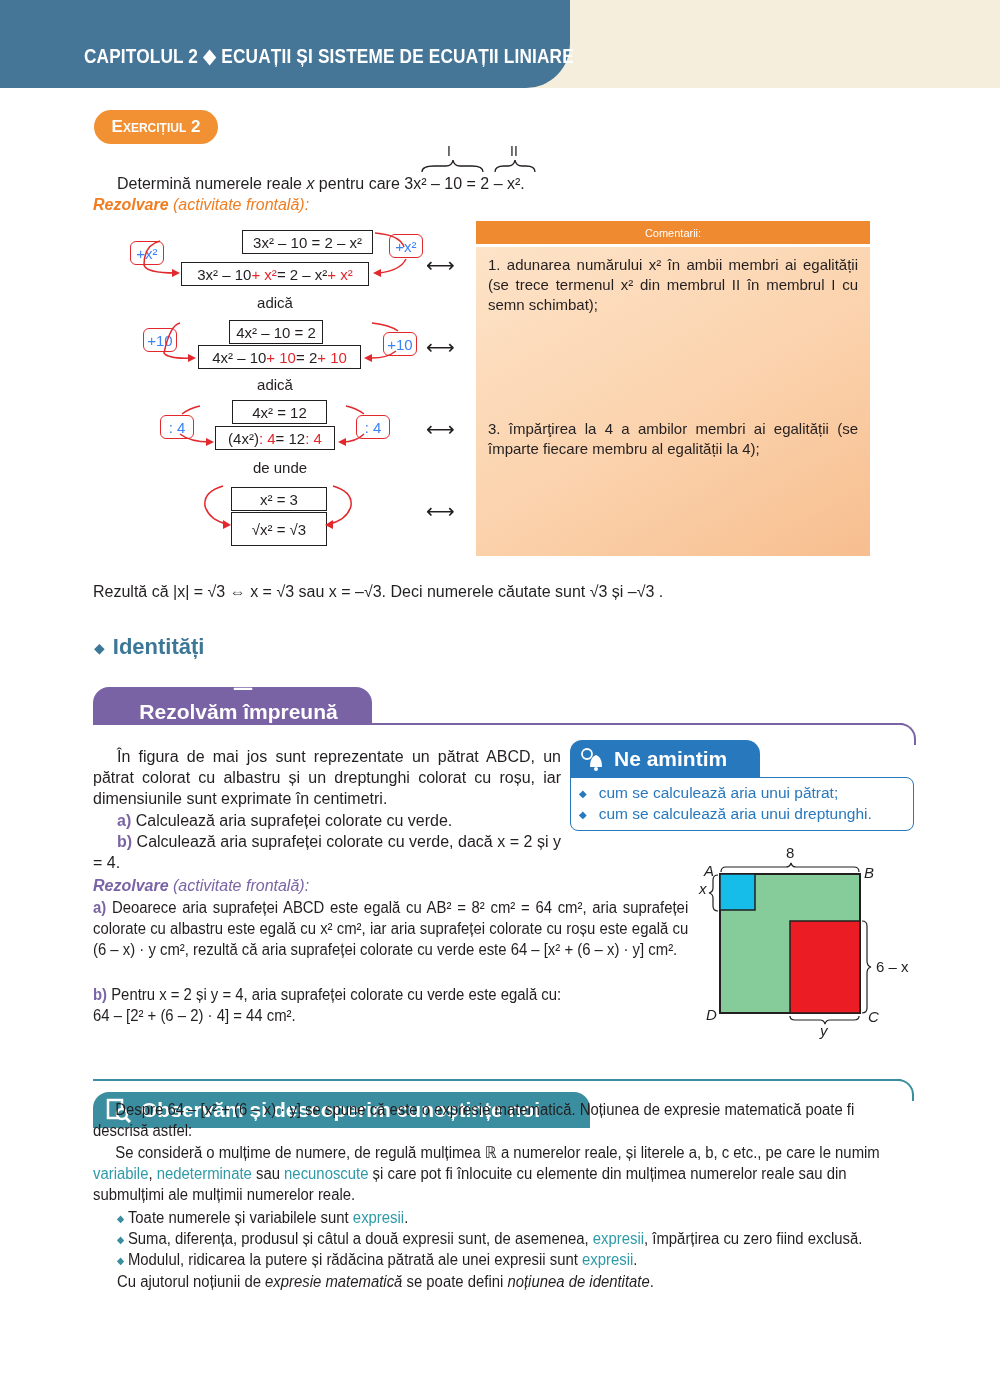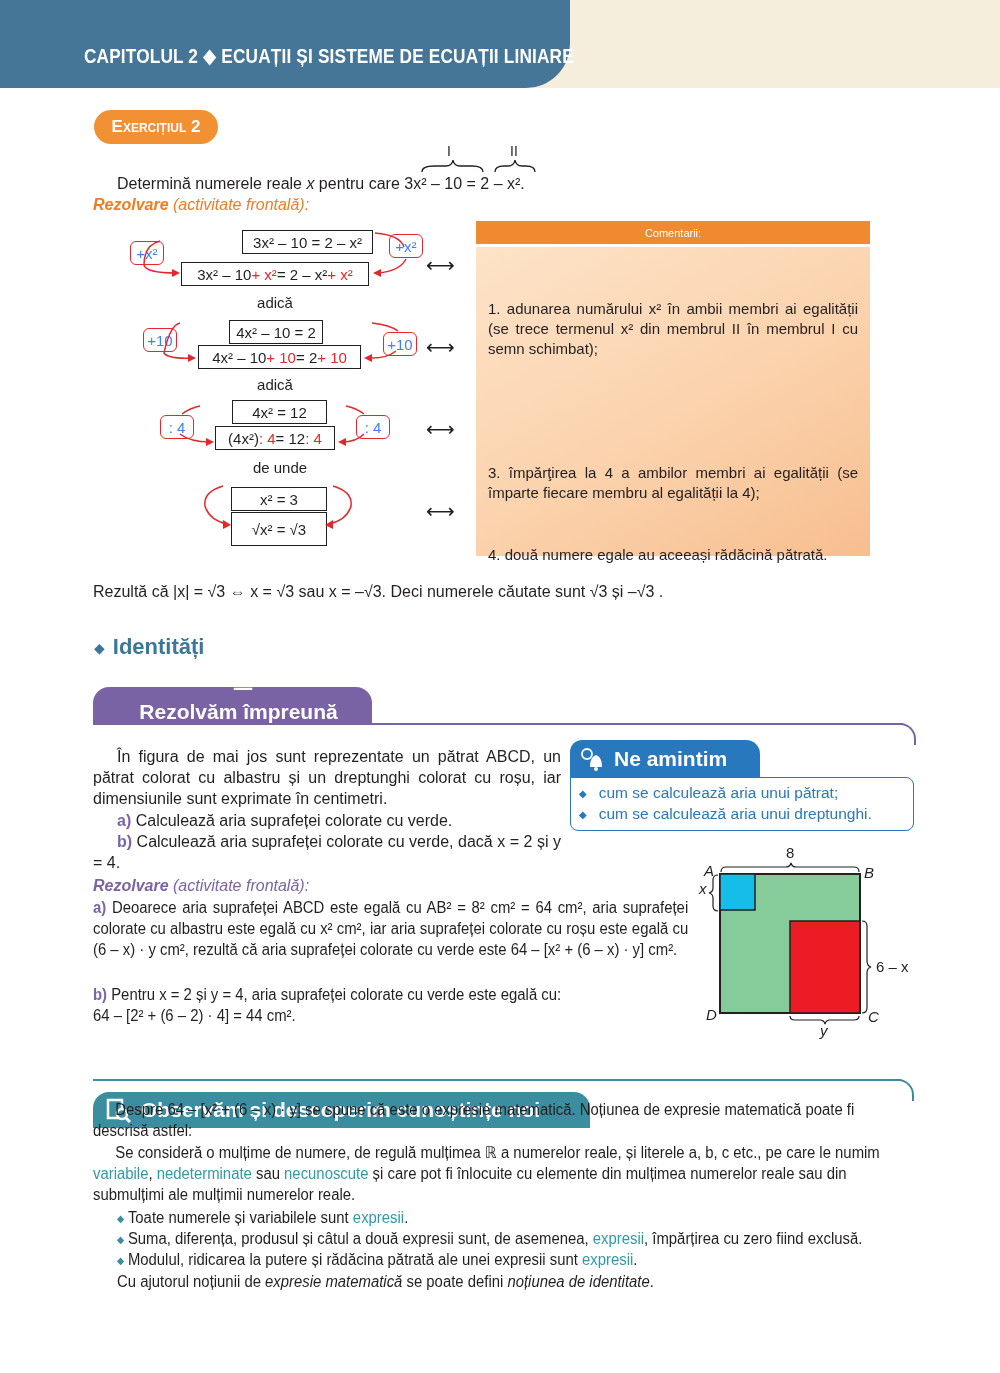--- a/index.html
+++ b/index.html
@@ -26,21 +26,21 @@
   
   .mbox { border: 1.5px solid #231f20; background: #fff; font-size: 15px; height: 24px; display: flex; align-items: center; justify-content: center; white-space: nowrap; }
   .red { color: #e2282d; }
   .redbox { border: 1.5px solid #e2282d; color: #3b82f6; border-radius: 6px; background: #fff; font-size: 15px; height: 24px; display: flex; align-items: center; justify-content: center; }
   .mid-label { font-size: 15px; text-align: center; width: 200px; }
   .darrow { font-size: 20px; color: #231f20; }
 
   
   #comm-head { left: 476px; top: 221px; width: 394px; height: 23px; background: #f08a30; color: #fff; font-size: 11px; display: flex; align-items: center; justify-content: center; }
   #comm-body { left: 476px; top: 247px; width: 394px; height: 309px; background: linear-gradient(150deg, #fde3c8 0%, #fbd2ac 55%, #f7be8f 100%); }
-  .comm-item { position: absolute; left: 12px; width: 370px; font-size: 15px; line-height: 20px; text-align: justify; margin-top: 44px; }
+  .comm-item { position: absolute; left: 12px; width: 370px; font-size: 15px; line-height: 20px; text-align: justify; }
 
   
   #ident { left: 94px; top: 634px; color: #3d7797; font-weight: bold; font-size: 22px; }
   #ident .dia { font-size: 14px; margin-right: 8px; vertical-align: middle; }
 
   
   #rez-banner { left: 93px; top: 687px; width: 279px; height: 37px; background: #7a63a5; border-top-left-radius: 16px; border-top-right-radius: 16px; color: #fff; font-weight: bold; font-size: 21px; display: flex; align-items: center; padding-left: 12px; gap: 10px; flex-direction: column; }
   #rez-line { left: 93px; top: 723px; width: 810px; height: 2px; background: #7a63a5; }
   #rez-curve { left: 898px; top: 723px; width: 18px; height: 22px; border-top: 2px solid #7a63a5; border-right: 2px solid #7a63a5; border-top-right-radius: 16px; }
 
@@ -145,21 +145,20 @@
 
 <div class="abs darrow" style="left:426px;top:253px;">⟷</div>
 <div class="abs darrow" style="left:426px;top:335px;">⟷</div>
 <div class="abs darrow" style="left:426px;top:417px;">⟷</div>
 <div class="abs darrow" style="left:426px;top:499px;">⟷</div>
 
 <div class="abs" id="comm-head">Comentarii:</div>
 <div class="abs" id="comm-body">
   <div class="comm-item" style="top:8px;">1. adunarea numărului x² în ambii membri ai egalității (se trece termenul x² din membrul II în membrul I cu semn schimbat);</div>
   <div class="comm-item" style="top:172px;">3. împărţirea la 4 a ambilor membri ai egalității (se împarte fiecare membru al egalității la 4);</div>
-  <div class="comm-item" style="top:254px;">4. două numere egale au aceeași rădăcină pătrată.</div>
 </div>
 
 <div class="abs body-text" style="left:93px;top:581px;white-space:nowrap;">Rezultă că |x| = √3 ⇔ x = √3  sau  x = –√3. Deci numerele căutate sunt  √3  și  –√3 .</div>
 
 <div class="abs" id="ident">
   <span class="dia">◆</span><span>Identități</span>
 </div>
 
 <div class="abs" id="rez-banner">
   <svg width="28" height="24">

